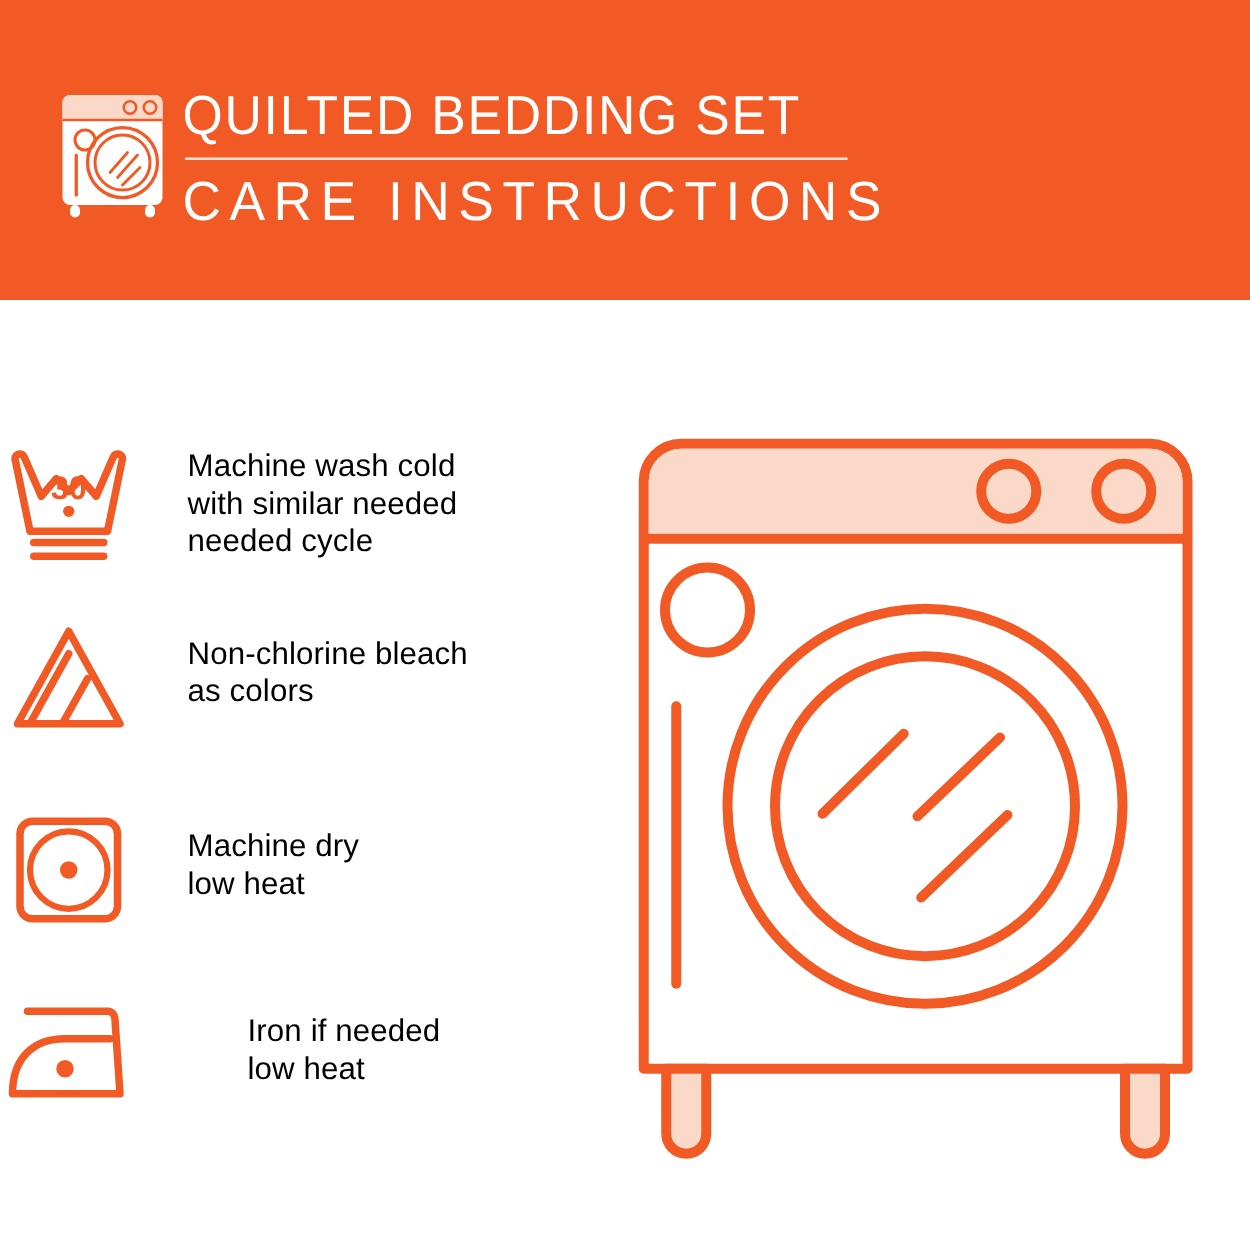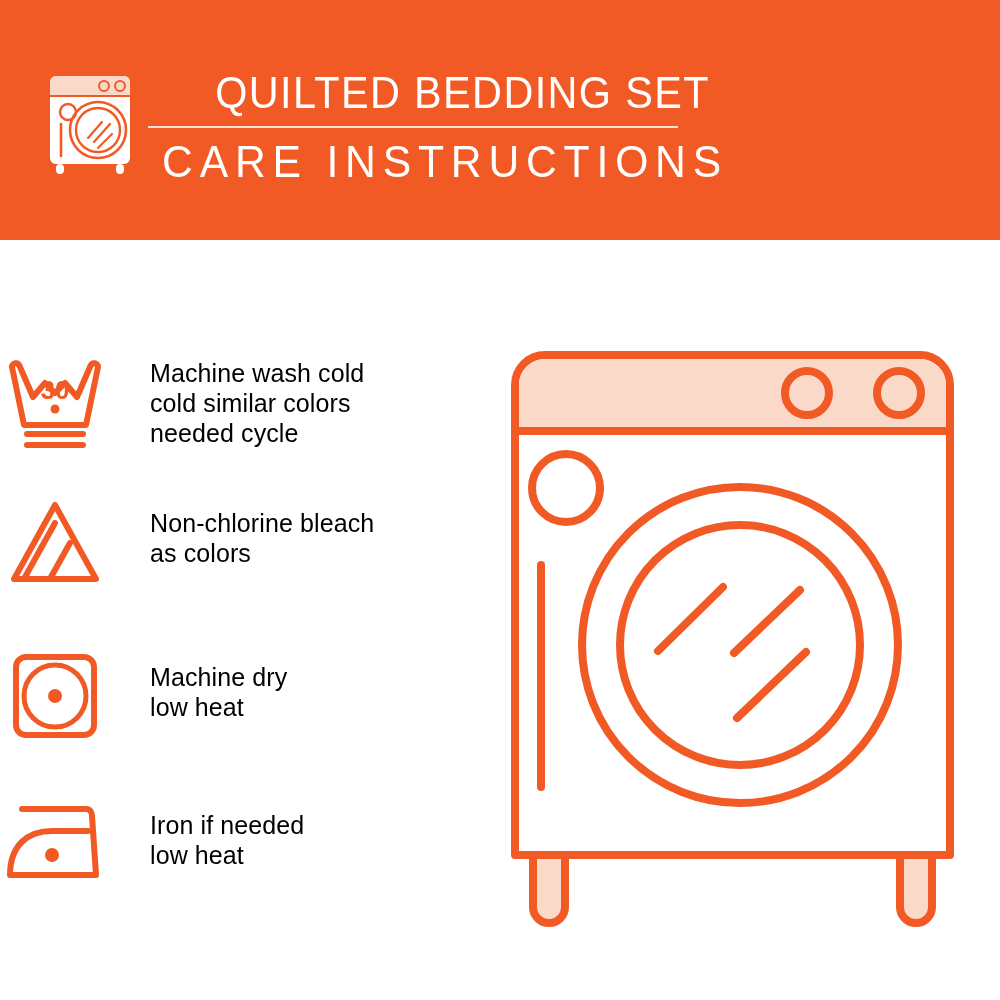--- a/index.html
+++ b/index.html
@@ -23,21 +23,20 @@
   
   .header {
     position: absolute;
     left: 0;
     top: 0;
     width: 1000px;
     height: 240px;
     background: #f15a24;
     display: flex;
     align-items: center;
-    text-align: right;
   }
   .header-logo {
     position: absolute;
     left: 42px;
     top: 72px;
     width: 100px;
     height: 104px;
   }
   .header-text {
     position: absolute;
@@ -102,21 +101,21 @@
   .care-label {
     color: #000000;
     font-size: 25px;
     line-height: 30px;
     font-weight: 500;
     padding-top: 10px;
     letter-spacing: 0.1px;
   }
   .care-row.r1 .care-label { padding-top: 20px; }
   .care-row.r2 .care-label { padding-top: 22px; }
-  .care-row.r3 .care-label { padding-top: 22px; }
+  .care-row.r3 .care-label { padding-top: 22px; margin-left: 48px; }
 
   
   .washer-wrap {
     position: absolute;
     left: 480px;
     top: 325px;
     width: 510px;
     height: 620px;
   }
 </style>
@@ -167,21 +166,21 @@
         <svg viewBox="0 0 110 100" width="110" height="100" aria-hidden="true">
           <path d="M12 14 C12 10 18 8 20 14 L33 44 L45 30 L55 40 L65 30 L77 44 L90 14 C92 8 98 10 98 14 L86 72 L24 72 Z" fill="none" stroke="#f15a24" stroke-width="6" stroke-linejoin="round" stroke-linecap="round"></path>
           <text x="55" y="46" font-family="'Liberation Sans', sans-serif" font-size="26" font-weight="700" fill="#f15a24" text-anchor="middle">30</text>
           <circle cx="55" cy="56" r="4.5" fill="#f15a24"></circle>
           <rect x="24" y="78" width="62" height="6" rx="3" fill="#f15a24"></rect>
           <rect x="24" y="89" width="62" height="6" rx="3" fill="#f15a24"></rect>
         </svg>
       </div>
       <div class="care-label">
         <div>Machine wash cold</div>
-        <div>cold similar colors</div>
+        <div>with similar needed</div>
         <div>needed cycle</div>
       </div>
     </div>
 
     <div class="care-row r1">
       <div class="care-icon">
         <svg viewBox="0 0 110 100" width="110" height="100" aria-hidden="true">
           <path d="M55 12 L96 86 L14 86 Z" fill="none" stroke="#f15a24" stroke-width="6" stroke-linejoin="round"></path>
           <line x1="55" y1="30" x2="25" y2="84" stroke="#f15a24" stroke-width="6" stroke-linecap="round"></line>
           <line x1="70" y1="50" x2="51" y2="84" stroke="#f15a24" stroke-width="6" stroke-linecap="round"></line>

